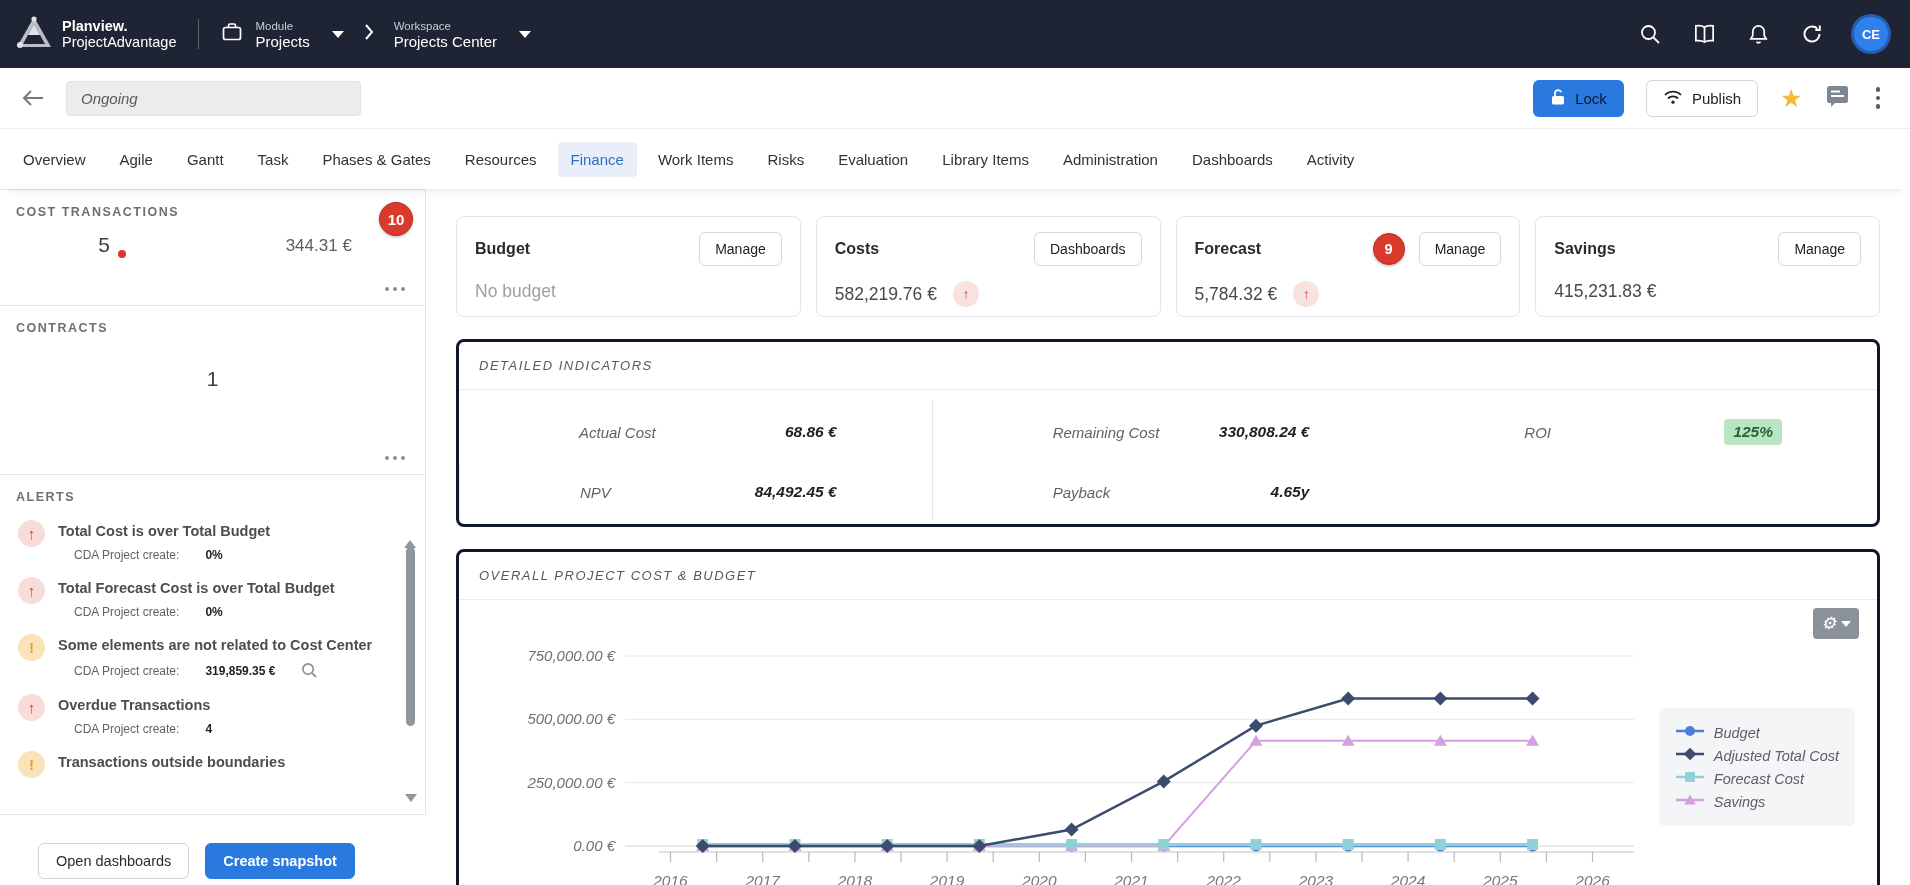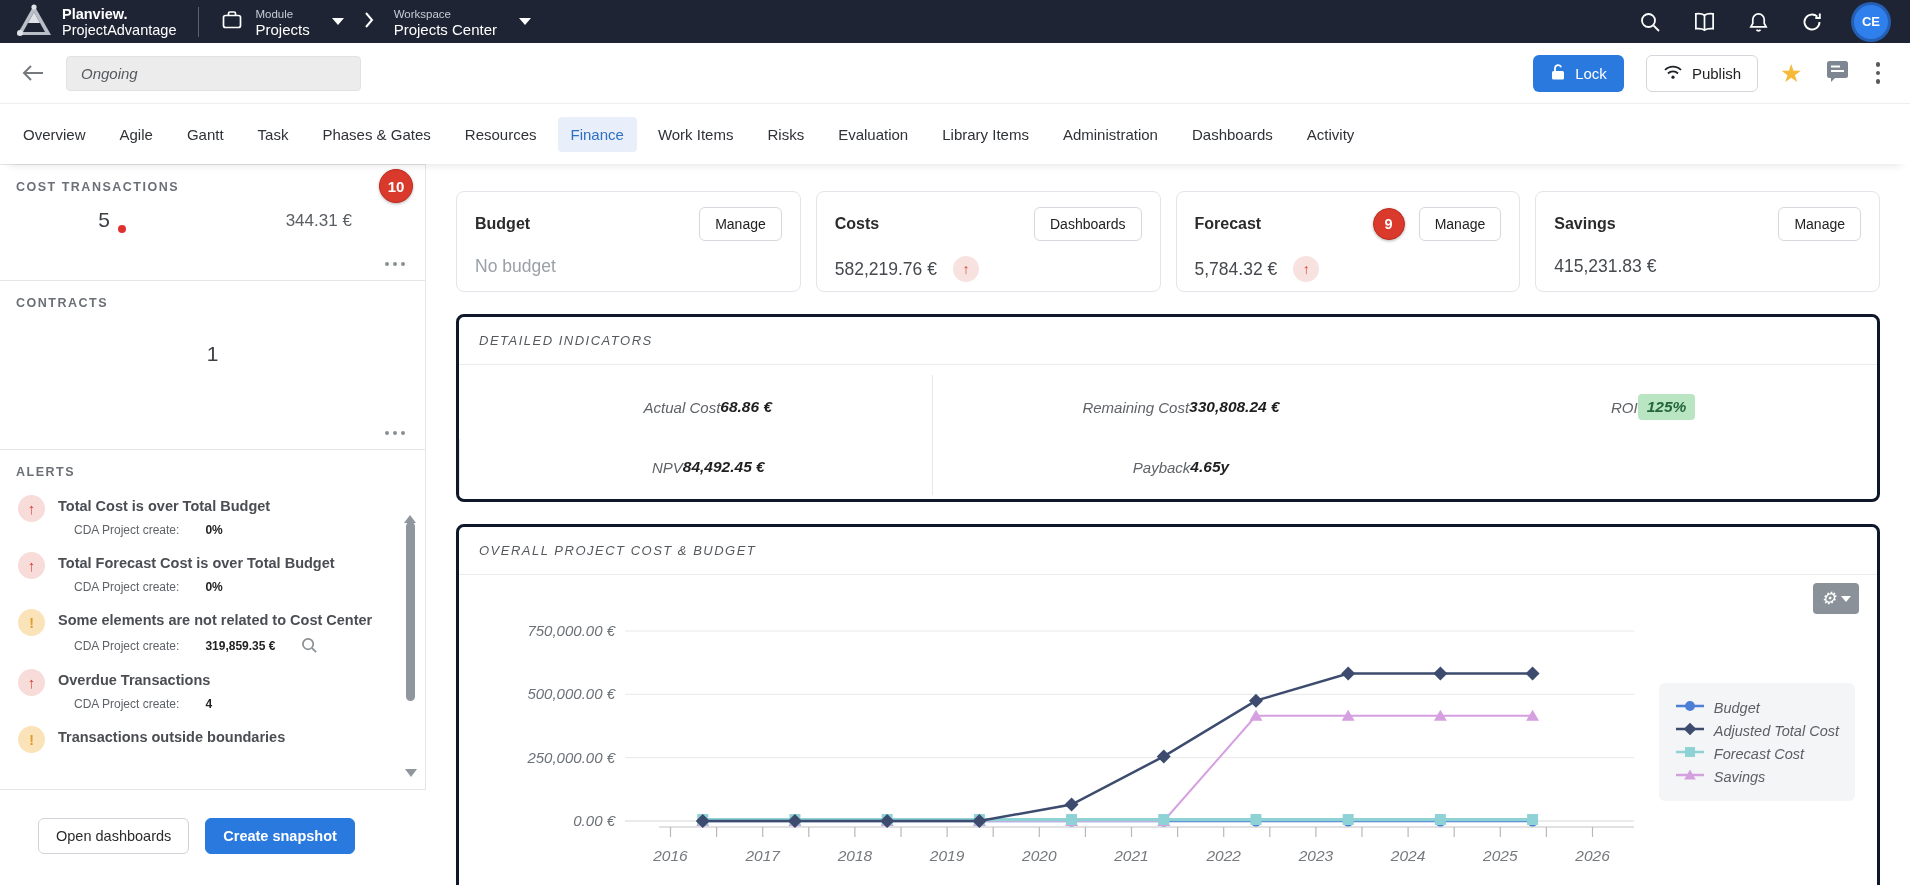--- a/index.html
+++ b/index.html
@@ -1,20 +1,20 @@
 <!DOCTYPE html>
 <html><head>
 <meta charset="utf-8">
 <style>
   * { margin:0; padding:0; box-sizing:border-box; }
   html,body { width:1910px; height:885px; overflow:hidden; background:#fff;
     font-family:"Liberation Sans", sans-serif; color:#333; }
 
   
-  .topbar { height:43px; background:#1e2433; display:flex; align-items:center;
+  .topbar { height:68px; background:#1e2433; display:flex; align-items:center;
     padding:0 22px 0 16px; color:#fff; }
   .brand { display:flex; align-items:center; gap:10px; }
   .brand-text { line-height:16px; font-size:14.5px; }
   .brand-text .b1 { font-weight:700; }
   .tb-sep { width:1px; height:30px; background:rgba(255,255,255,.28); margin:0 22px; }
   .tb-item { display:flex; align-items:center; gap:12px; }
   .tb-stack { line-height:15px; }
   .tb-stack .lbl { font-size:11.5px; color:#c7ccd6; }
   .tb-stack .val { font-size:15px; color:#fff; }
   .caret-down { width:0; height:0; border-left:6px solid transparent; border-right:6px solid transparent;
@@ -34,21 +34,21 @@
     display:flex; align-items:center; padding:0 14px; margin-left:10px; font-size:15px; color:#222;
     justify-content:space-between; cursor:pointer; }
   .sel-caret { width:0; height:0; border-left:6px solid transparent; border-right:6px solid transparent;
     border-top:8px solid #33373d; }
   .status-field { width:295px; height:35px; background:#ececec; border:1px solid #e2e2e2; border-radius:4px;
     margin-left:18px; display:flex; align-items:center; padding:0 14px;
     font-style:italic; font-size:15px; color:#55595e; }
   .ph-right { margin-left:auto; display:flex; align-items:center; gap:22px; }
   .btn { height:37px; border-radius:6px; display:inline-flex; align-items:center; gap:9px;
     padding:0 16px; font-size:15px; cursor:pointer; border:1px solid transparent; }
-  .btn-blue { background:#2979df; color:#ffffff;margin-left:16px; }
+  .btn-blue { background:#2979df; color:#0f172a;margin-left:16px; }
   .btn-white { background:#fff; border-color:#d3d6da; color:#222; }
   .star { font-size:25px; color:#f6b939; line-height:1; cursor:pointer; }
   .kebab { display:flex; flex-direction:column; gap:4px; cursor:pointer; padding:4px; }
   .kebab i { width:4.5px; height:4.5px; border-radius:50%; background:#56595e; }
 
   
   .tabs { height:60px; display:flex; align-items:center; gap:8px; padding:0 10px;
     position:relative; z-index:2; background:#fff; box-shadow:0 9px 9px -9px rgba(0,0,0,.14); }
   .tab { padding:9px 13px; font-size:15px; color:#2f3237; border-radius:4px; cursor:pointer; white-space:nowrap; }
   .tab.active { background:#e8effb; color:#2e6fc4; }
@@ -59,21 +59,21 @@
   .panel { border:1px solid #e4e6ea; border-left:none; background:#fff; position:relative; }
   .panel + .panel { margin-top:-1px; }
   .panel-title { font-size:12.5px; letter-spacing:1.5px; color:#6b7076; font-weight:600; padding:15px 16px 6px; }
   .more-dots { position:absolute; right:16px; bottom:10px; display:flex; gap:3.5px; cursor:pointer; padding:4px; }
   .more-dots i { width:4.5px; height:4.5px; border-radius:50%; background:#8a8f94; }
 
   .p-cost { height:117px; }
   .badge-red { position:absolute; width:34px; height:34px; border-radius:50%; background:#d93a2b;
     border:1px solid #bf2c1f; color:#fff; font-size:15px; font-weight:700;
     display:flex; align-items:center; justify-content:center; box-shadow:0 1px 3px rgba(0,0,0,.3); }
-  .p-cost .badge-red { top:4px; right:12px; }
+  .p-cost .badge-red { top:12px; right:12px; }
   .cost-row { display:flex; margin-top:8px; }
   .cost-cell { flex:1; text-align:center; }
   .num-lg { font-size:21px; color:#3d4045; position:relative; display:inline-block; }
   .red-dot { position:absolute; top:-2px; right:-12px; width:8px; height:8px; border-radius:50%; background:#e03131; }
   .amount { font-size:17px; color:#5a5e63; margin-top:3px; display:inline-block; }
 
   .p-contracts { height:170px; }
   .p-contracts .num-lg { margin-top:26px; }
   .p-contracts .center { text-align:center; }
 
@@ -111,21 +111,21 @@
     font-size:14px; color:#222; padding:0 15px; display:inline-flex; align-items:center; cursor:pointer; }
   .card-badge { width:32px; height:32px; font-size:14.5px; margin-right:14px; position:static; }
   .card-value { margin-top:15px; font-size:17.5px; color:#46494e; display:flex; align-items:center; gap:16px; }
   .card-value.muted { color:#9aa0a6; }
   .trend-up { width:26px; height:26px; border-radius:50%; background:#f8e2e0; color:#d9453a;
     font-weight:700; font-size:14px; display:inline-flex; align-items:center; justify-content:center; }
 
   .wide-panel { border:3px solid #0f172a; border-radius:8px; margin-top:22px; background:#fff;font-style:italic; }
   .wp-title { font-size:13px; letter-spacing:1.5px; color:#55595e; padding:16px 20px; border-bottom:1px solid #ececee; }
   .ind-grid { display:grid; grid-template-columns:repeat(3,1fr); }
-  .ind-cell { display:flex; align-items:center; justify-content:center; padding:19px 95px 19px 120px; }
+  .ind-cell { display:flex; align-items:center; justify-content:space-between; padding:19px 95px 19px 120px; }
   .ind-cell.colsep { border-left:1px solid #e6e8eb; }
   .ind-lbl { font-size:15px; color:#5f6368; }
   .ind-val { font-size:15.5px; font-weight:700; color:#1f1f1f; }
   .pill { padding:4px 9px; border-radius:4px; }
   .pill.danger { background:#f6ccd1; color:#464646; }
   .pill.success { background:#b9e5c2; color:#23663a; }
 
   .chart-body { position:relative; padding:6px 0 8px 10px; }
   .gear-btn { position:absolute; top:8px; right:18px; width:46px; height:31px; background:#8a9198;
     border-radius:4px; color:#fff; display:flex; align-items:center; justify-content:center; gap:5px; cursor:pointer; }

